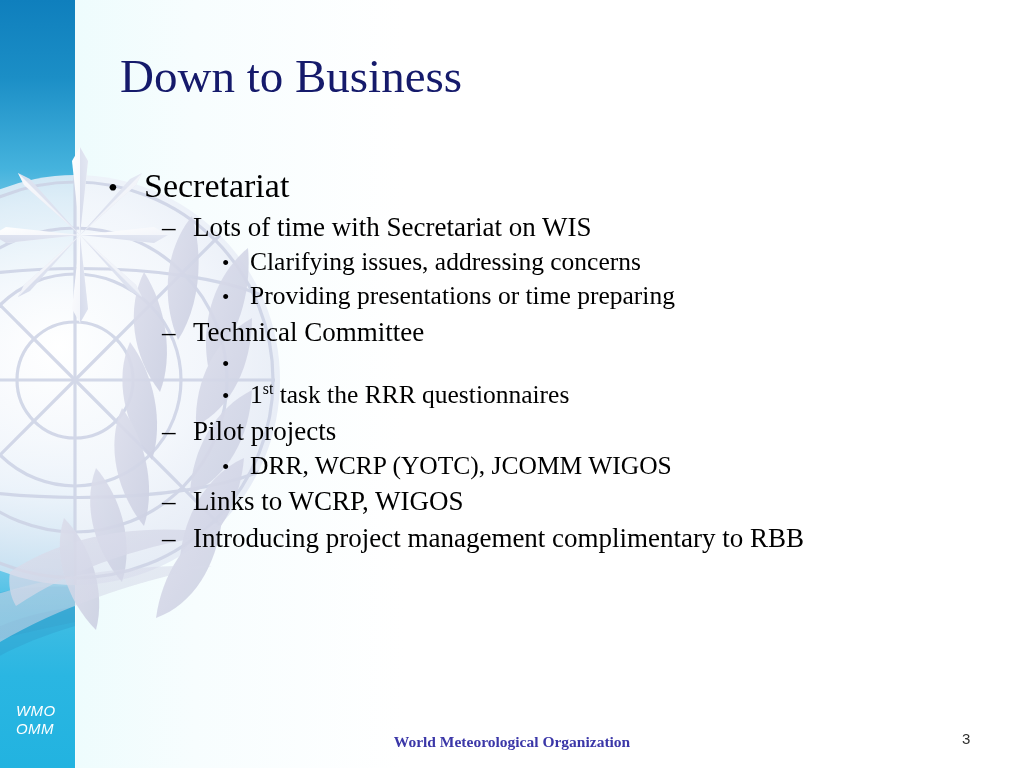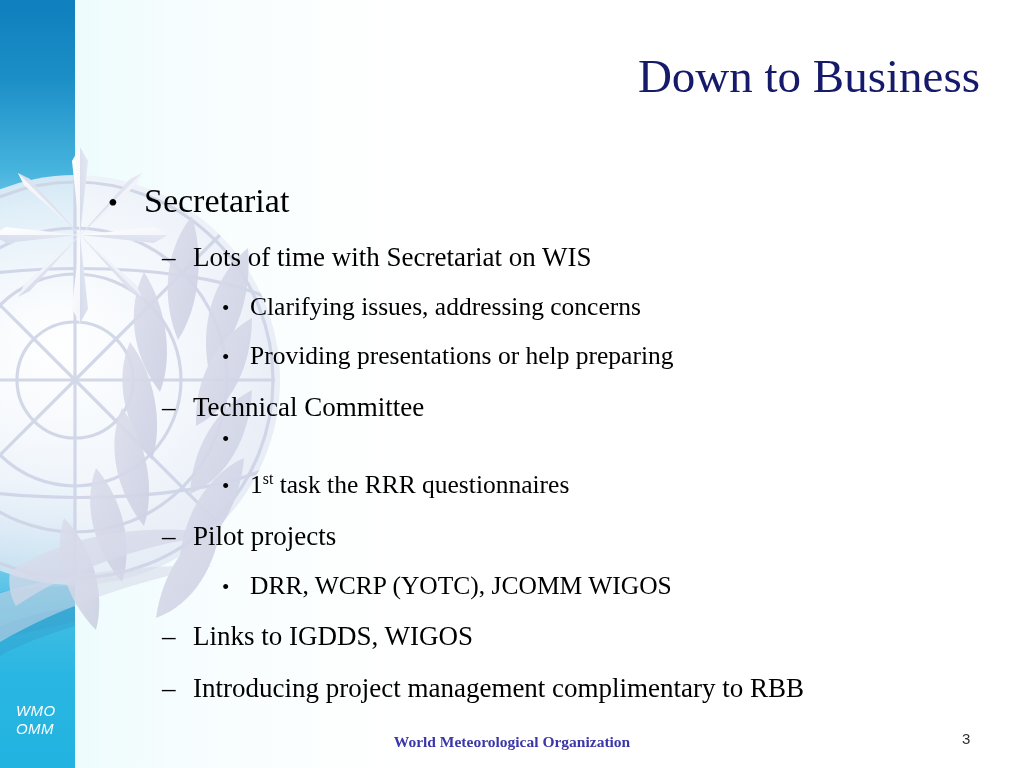--- a/index.html
+++ b/index.html
@@ -71,21 +71,21 @@
     left: -10px; top: 540px;
     width: 190px; height: 130px;
     pointer-events: none;
   }
 
   
   #title {
     position: absolute;
     left: 120px; top: 52px;
     width: 860px;
-    text-align: right;
+    text-align: left;
     font-size: 47px;
     line-height: 1.05;
     color: #151a6b;
     letter-spacing: 0px;
     white-space: nowrap;
   }
 
   
   #body {
     position: absolute;
@@ -94,21 +94,21 @@
     color: #000000;
   }
   .row {
     display: flex;
     align-items: baseline;
   }
   .bullet {
     flex: 0 0 auto;
     text-align: left;
   }
-  .text { flex: 0 1 auto; white-space: nowrap; margin-top: 15px; }
+  .text { flex: 0 1 auto; white-space: nowrap; }
 
   
   .lvl1 { margin-left: 0px; font-size: 34px; line-height: 1.32; }
   .lvl1 .bullet { width: 36px; font-size: 28px; }
 
   
   .lvl2 { margin-left: 54px; font-size: 27px; line-height: 1.345; }
   .lvl2 .bullet { width: 31px; font-size: 27px; }
 
   
@@ -263,21 +263,21 @@
       <span class="text">Lots of time with Secretariat on WIS</span>
     </div>
 
     <div class="row lvl3">
       <span class="bullet">•</span>
       <span class="text">Clarifying issues, addressing concerns</span>
     </div>
 
     <div class="row lvl3">
       <span class="bullet">•</span>
-      <span class="text">Providing presentations or help preparing</span>
+      <span class="text">Providing presentations or time preparing</span>
     </div>
 
     <div class="row lvl2">
       <span class="bullet">–</span>
       <span class="text">Technical Committee</span>
     </div>
 
     <div class="row lvl3">
       <span class="bullet">•</span>
     </div>
@@ -292,21 +292,21 @@
       <span class="text">Pilot projects</span>
     </div>
 
     <div class="row lvl3">
       <span class="bullet">•</span>
       <span class="text">DRR, WCRP (YOTC), JCOMM WIGOS</span>
     </div>
 
     <div class="row lvl2">
       <span class="bullet">–</span>
-      <span class="text">Links to IGDDS, WIGOS</span>
+      <span class="text">Links to WCRP, WIGOS</span>
     </div>
 
     <div class="row lvl2">
       <span class="bullet">–</span>
       <span class="text">Introducing project management complimentary to RBB</span>
     </div>
 
   </div>
 
   <div id="wmo-logo">

